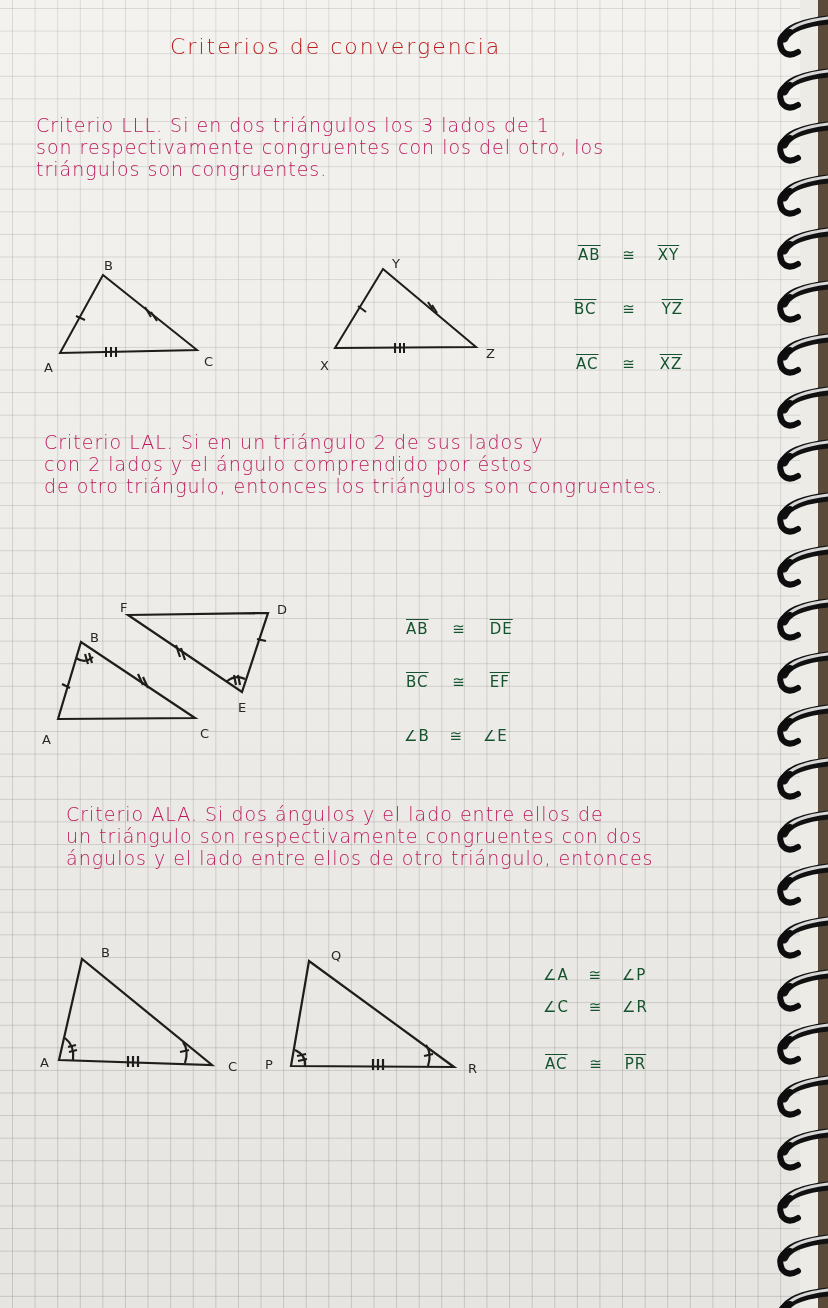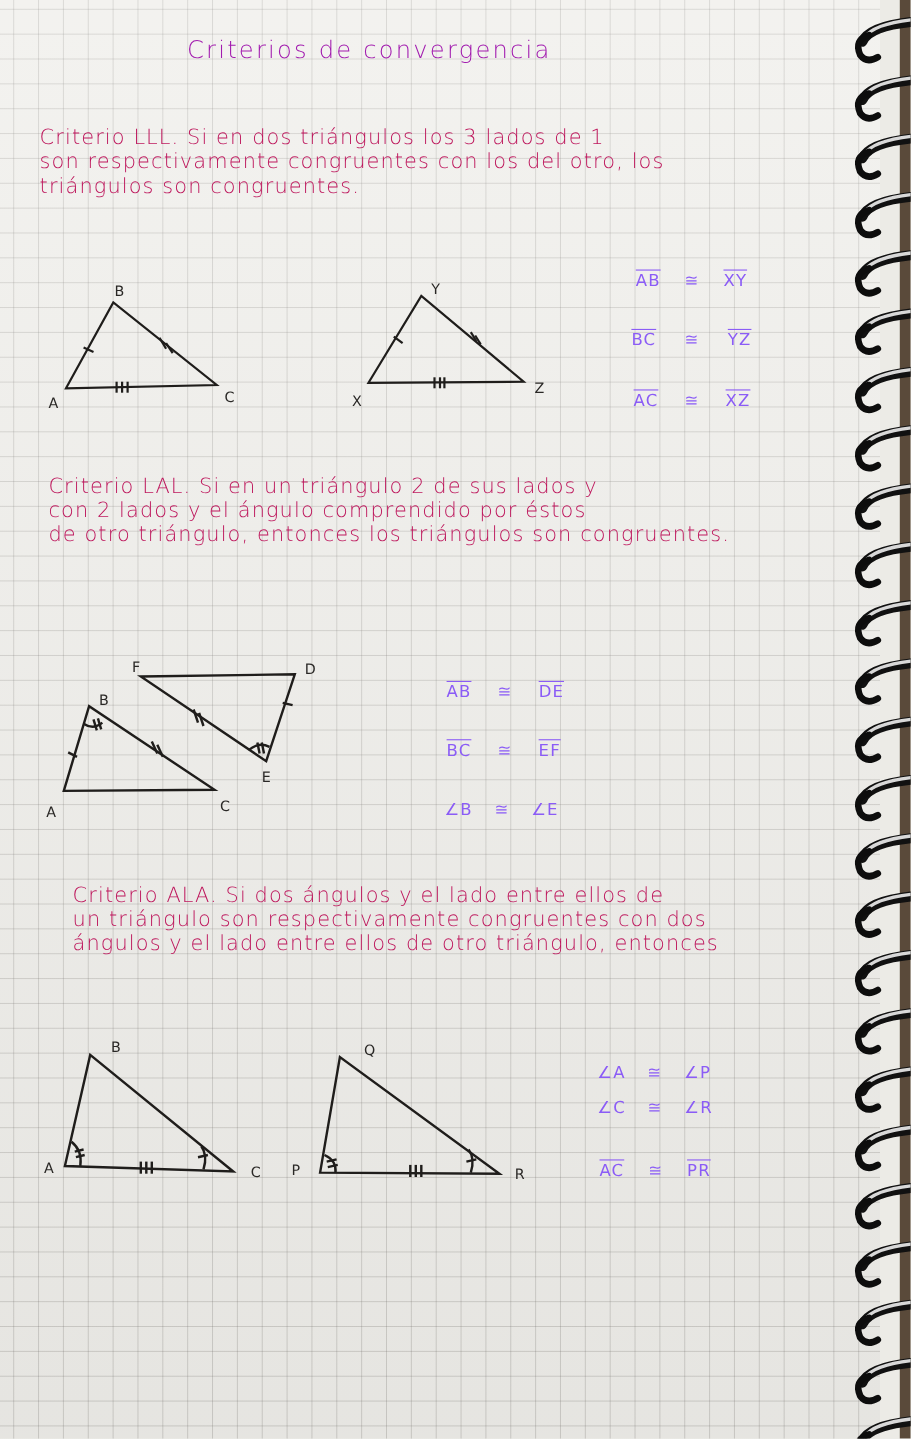--- a/index.html
+++ b/index.html
@@ -11,24 +11,24 @@
       linear-gradient(to right, rgba(120,118,112,0.28) 1px, transparent 1px),
       linear-gradient(to bottom, rgba(120,118,112,0.28) 1px, transparent 1px);
     background-size:22.6px 22.6px;
     background-position:12px 8px;
   }
   .paper::after{content:"";position:absolute;inset:0;
     background:linear-gradient(to bottom, rgba(255,255,255,0.25), rgba(0,0,0,0.04));}
   .binding{position:absolute;right:0;top:0;width:64px;height:1308px;}
   .hw{position:absolute;color:#be185d;font-family:"DejaVu Sans",sans-serif;
     font-weight:300;letter-spacing:1px;white-space:nowrap;font-size:19px;line-height:22px;}
-  .title{color:#a21caf;font-size:22px;letter-spacing:2px;}
+  .title{color:#b91c1c;font-size:22px;letter-spacing:2px;}
   .para .line{display:block;height:22px;}
   .label{position:absolute;font-size:13px;color:#2a2826;font-family:"DejaVu Sans",sans-serif;}
-  .eq{position:absolute;font-size:15px;color:#8b5cf6;letter-spacing:1px;white-space:nowrap;}
+  .eq{position:absolute;font-size:15px;color:#14532d;letter-spacing:1px;white-space:nowrap;}
   .ov{text-decoration:overline;}
   svg.fig{position:absolute;left:0;top:0;overflow:visible;}
 </style>
 </head>
 <body>
 
 <div class="paper"></div>
 
 <svg class="binding" viewBox="0 0 64 1308" width="64" height="1308">
   <rect x="54" y="0" width="10" height="1308" fill="#5a4a3a"></rect>

